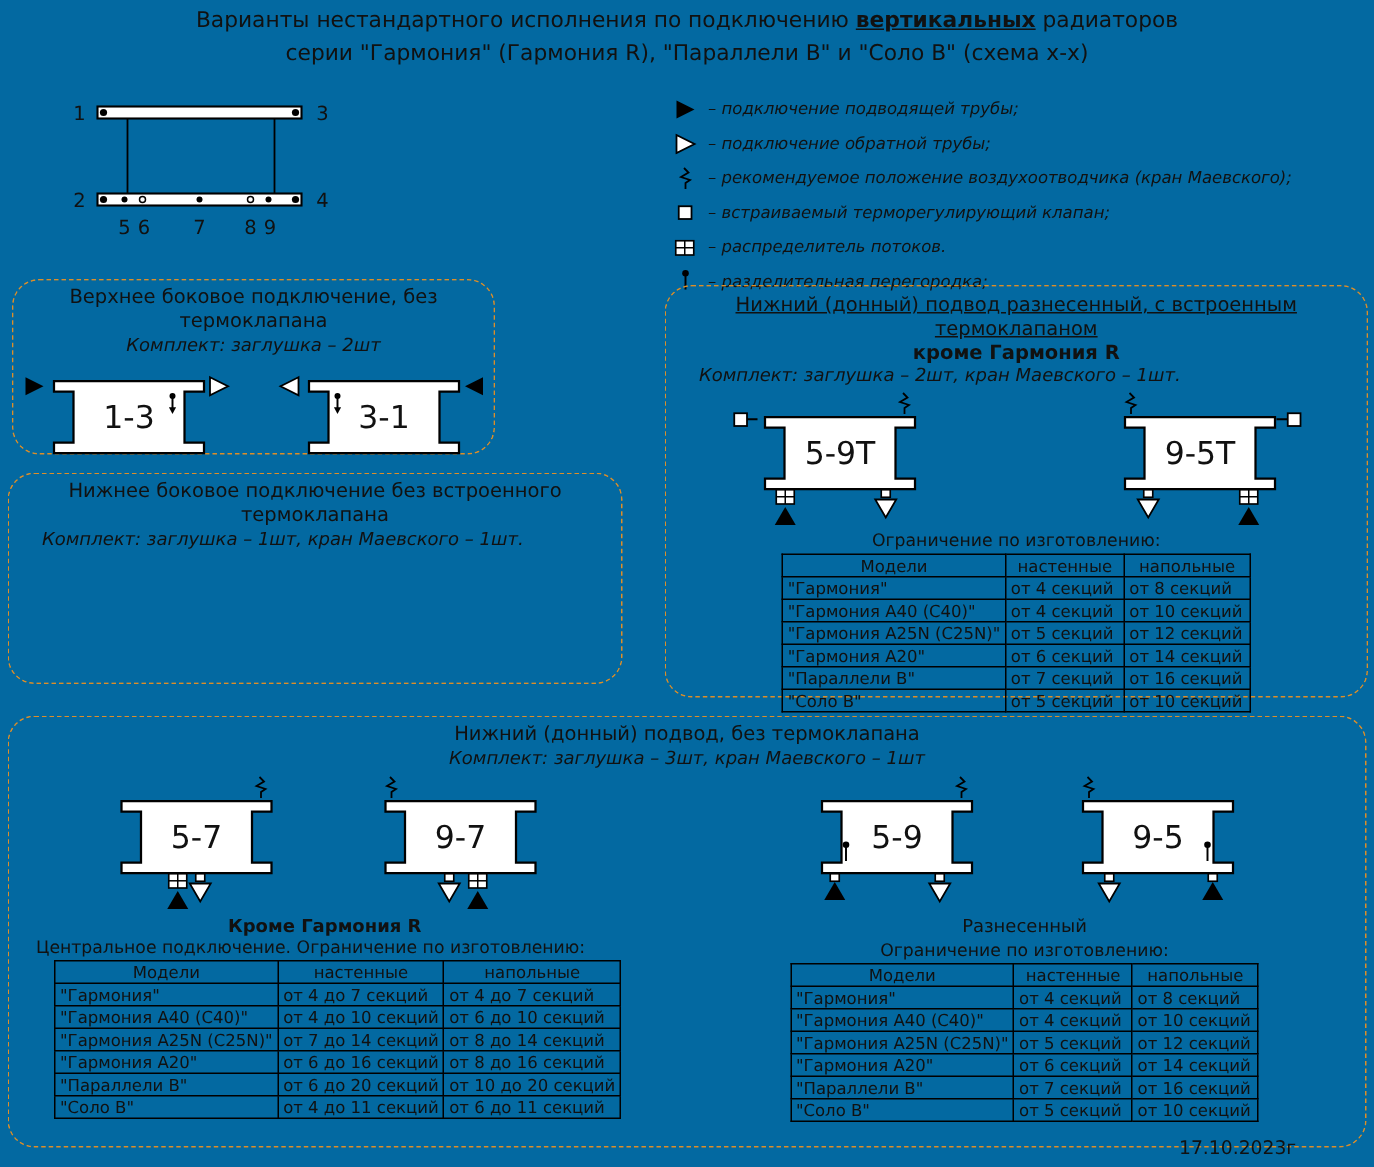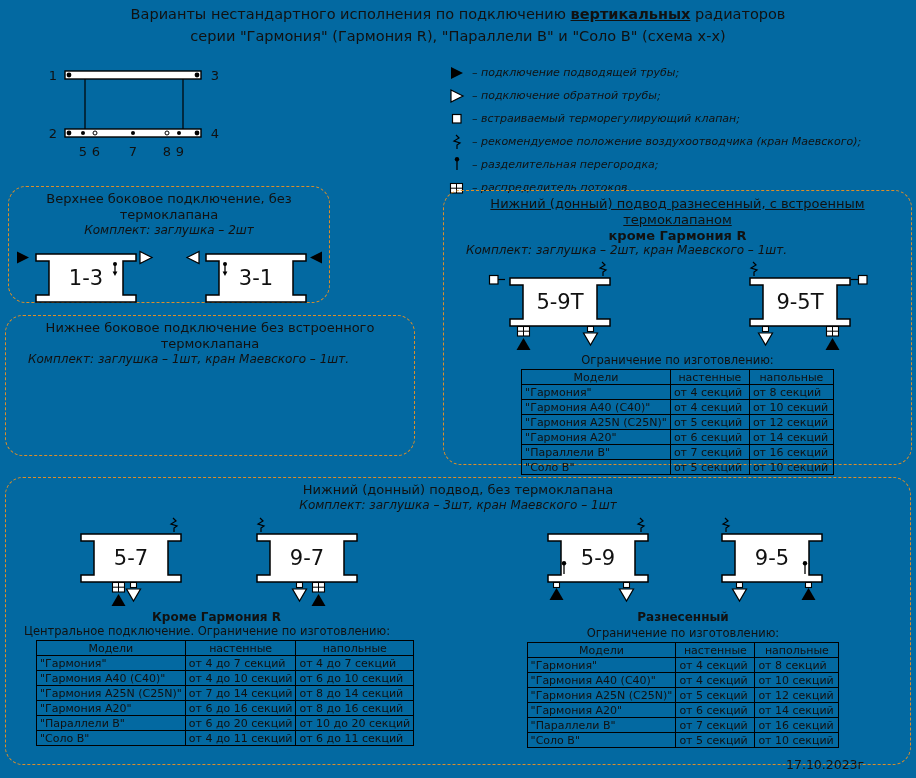--- a/index.html
+++ b/index.html
@@ -132,49 +132,49 @@
     <div class="legend-row">
       <span class="legend-icon">
           <svg width="16" height="14">
             <use href="#tri-r-o" transform="translate(2,1)"></use>
           </svg>
         </span>
       <span>– подключение обратной трубы;</span>
     </div>
     <div class="legend-row">
       <span class="legend-icon">
+          <svg width="16" height="16">
+            <use href="#vent" transform="translate(4,1)"></use>
+          </svg>
+        </span>
+      <span>– рекомендуемое положение воздухоотводчика (кран Маевского);</span>
+    </div>
+    <div class="legend-row">
+      <span class="legend-icon">
           <svg width="16" height="12">
             <use href="#valve" transform="translate(3,1)"></use>
           </svg>
         </span>
       <span>– встраиваемый терморегулирующий клапан;</span>
     </div>
     <div class="legend-row">
       <span class="legend-icon">
-          <svg width="16" height="16">
-            <use href="#vent" transform="translate(4,1)"></use>
-          </svg>
-        </span>
-      <span>– рекомендуемое положение воздухоотводчика (кран Маевского);</span>
+          <svg width="16" height="12">
+            <use href="#dist" transform="translate(1,1)"></use>
+          </svg>
+        </span>
+      <span>– распределитель потоков.</span>
     </div>
     <div class="legend-row">
       <span class="legend-icon">
           <svg width="16" height="17">
             <use href="#pin-u" transform="translate(5,1)"></use>
           </svg>
         </span>
       <span>– разделительная перегородка;</span>
-    </div>
-    <div class="legend-row">
-      <span class="legend-icon">
-          <svg width="16" height="12">
-            <use href="#dist" transform="translate(1,1)"></use>
-          </svg>
-        </span>
-      <span>– распределитель потоков.</span>
     </div>
   </div>
   <style>.legend{left:442px;top:61px;}</style>
 
   <div class="box" style="left:8px;top:186px;width:322px;height:117px;">
     <div class="sec-title">Верхнее боковое подключение, без термоклапана</div>
     <div class="kit center">Комплект: заглушка – 2шт</div>
     <div class="cards" style="gap:20px;margin-top:2px;">
       <svg width="150" height="72" viewBox="0 0 150 72">
         <use href="#radshape" transform="translate(22,8)"></use>
@@ -366,21 +366,21 @@
           <use href="#radshape" transform="translate(22,14)"></use>
           <use href="#vent" transform="translate(27,4)"></use>
           <use href="#stub" transform="translate(41,68)"></use>
           <use href="#tri-d-o" transform="translate(37.5,75)"></use>
           <use href="#pin-u" transform="translate(107,47)"></use>
           <use href="#stub" transform="translate(110,68)"></use>
           <use href="#tri-u-f" transform="translate(106.5,74)"></use>
           <text class="code" x="77" y="51" text-anchor="middle">9-5</text>
         </svg>
       </div>
-      <div class="note center" style="font-size:12px;font-weight:bold;">Разнесенный</div>
+      <div class="note center" style="font-size:12px;">Разнесенный</div>
       <div class="limit-title" style="margin-top:3px;">Ограничение по изготовлению:</div>
       <table class="limits">
         <colgroup>
             <col style="width:126px">
             <col style="width:79px">
             <col style="width:84px">
           </colgroup>
         <thead>
             <tr>
           <th>Модели</th>

